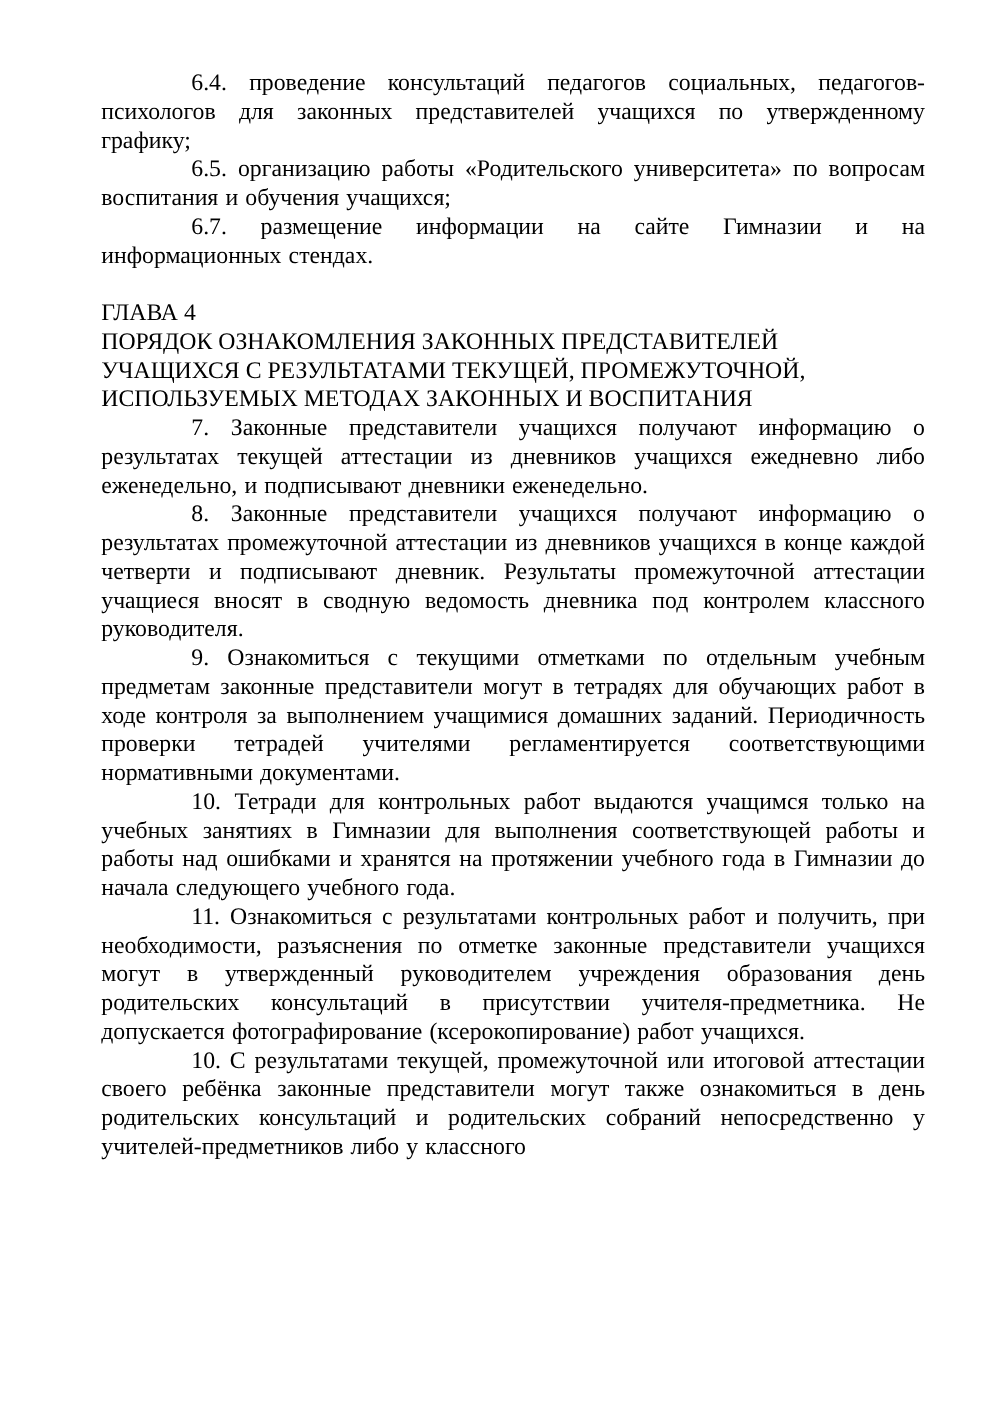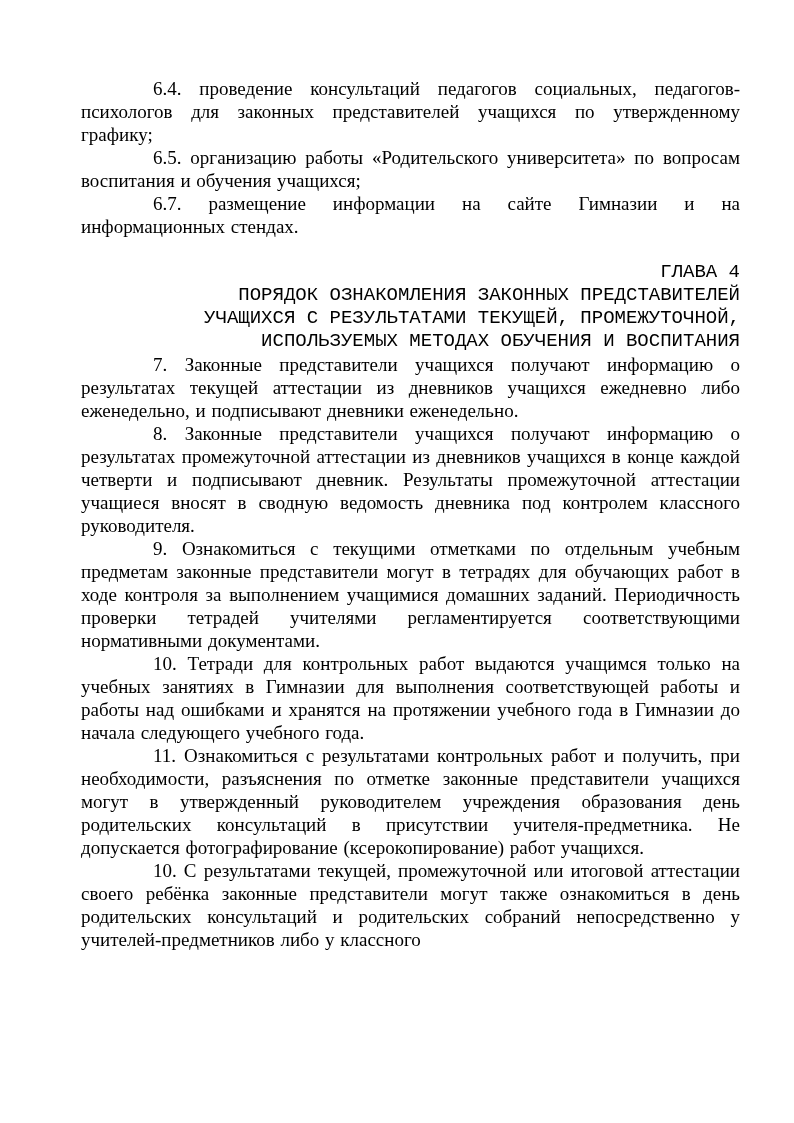--- a/index.html
+++ b/index.html
@@ -7,58 +7,57 @@
     padding: 0;
     background: #ffffff;
   }
   .page {
     position: relative;
     width: 794px;
     height: 1123px;
     margin: 0 auto;
     background: #ffffff;
     box-sizing: border-box;
-    padding: 77px 54px 0 81px;
+    padding: 55px 54px 0 81px;
     overflow: hidden;
     color: #000000;
     font-family: "Liberation Serif", "DejaVu Serif", serif;
     font-size: 19px;
     line-height: 23px;
   }
   .par {
     margin: 0;
     text-align: justify;
     text-indent: 72px;
     word-spacing: 1px;
   }
   .heading-line {
     margin: 0;
-    text-align: right;
-    font-family: Liberation Mono, monospace;
+    text-align: left;
   }
   .blank-line {
     height: 23px;
   }
 </style>
 </head>
 <body>
 
 <div class="page">
 
   <p class="par">6.4. проведение консультаций педагогов социальных, педагогов-психологов для законных представителей учащихся по утвержденному графику;</p>
   <p class="par">6.5. организацию работы «Родительского университета» по вопросам воспитания и обучения учащихся;</p>
   <p class="par">6.7. размещение информации на сайте Гимназии и на информационных стендах.</p>
 
   <div class="blank-line"></div>
 
   <div>
     <p class="heading-line">ГЛАВА 4</p>
     <p class="heading-line">ПОРЯДОК ОЗНАКОМЛЕНИЯ ЗАКОННЫХ ПРЕДСТАВИТЕЛЕЙ</p>
     <p class="heading-line">УЧАЩИХСЯ С РЕЗУЛЬТАТАМИ ТЕКУЩЕЙ, ПРОМЕЖУТОЧНОЙ,</p>
-    <p class="heading-line">ИСПОЛЬЗУЕМЫХ МЕТОДАХ ОБУЧЕНИЯ И ВОСПИТАНИЯ</p>
+    <p class="heading-line">ИСПОЛЬЗУЕМЫХ МЕТОДАХ ЗАКОННЫХ И ВОСПИТАНИЯ</p>
   </div>
 
   <p class="par">7. Законные представители учащихся получают информацию о результатах текущей аттестации из дневников учащихся ежедневно либо еженедельно, и подписывают дневники еженедельно.</p>
   <p class="par">8. Законные представители учащихся получают информацию о результатах промежуточной аттестации из дневников учащихся в конце каждой четверти и подписывают дневник. Результаты промежуточной аттестации учащиеся вносят в сводную ведомость дневника под контролем классного руководителя.</p>
   <p class="par">9. Ознакомиться с текущими отметками по отдельным учебным предметам законные представители могут в тетрадях для обучающих работ в ходе контроля за выполнением учащимися домашних заданий. Периодичность проверки тетрадей учителями регламентируется соответствующими нормативными документами.</p>
   <p class="par">10. Тетради для контрольных работ выдаются учащимся только на учебных занятиях в Гимназии для выполнения соответствующей работы и работы над ошибками и хранятся на протяжении учебного года в Гимназии до начала следующего учебного года.</p>
   <p class="par">11. Ознакомиться с результатами контрольных работ и получить, при необходимости, разъяснения по отметке законные представители учащихся могут в утвержденный руководителем учреждения образования день родительских консультаций в присутствии учителя-предметника. Не допускается фотографирование (ксерокопирование) работ учащихся.</p>
   <p class="par">10. С результатами текущей, промежуточной или итоговой аттестации своего ребёнка законные представители могут также ознакомиться в день родительских консультаций и родительских собраний непосредственно у учителей-предметников либо у классного</p>
 
 </div>

